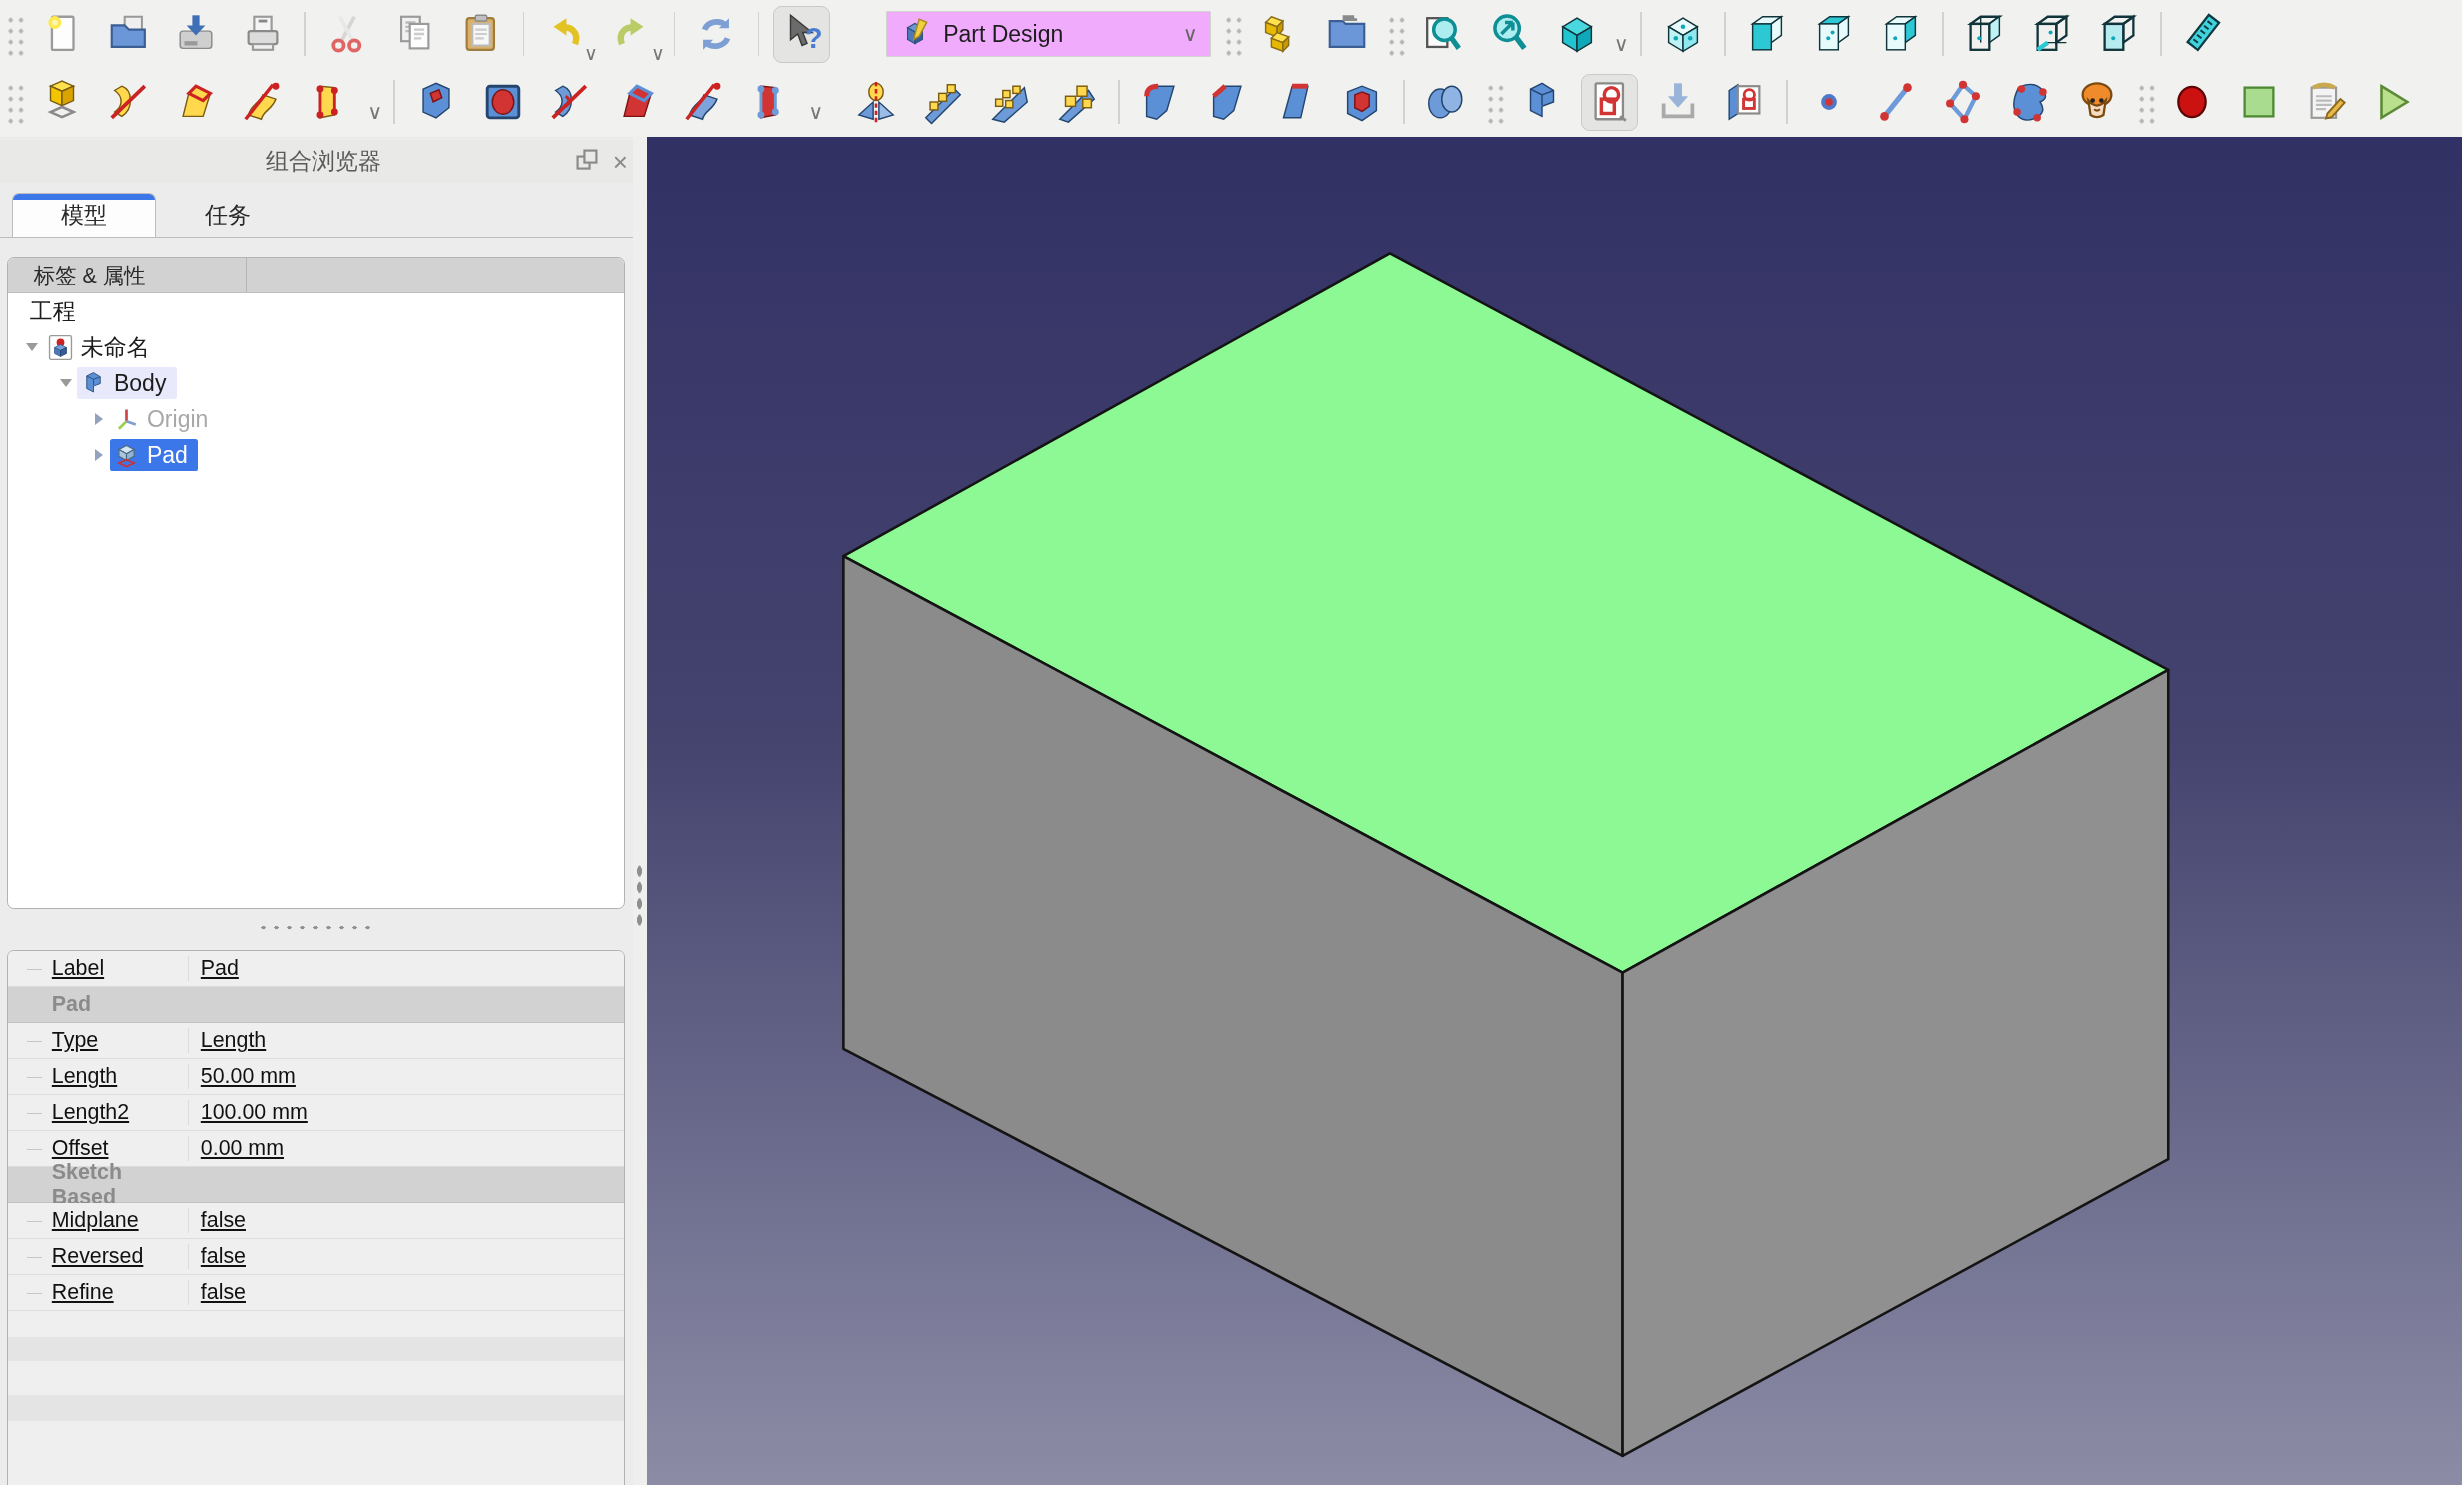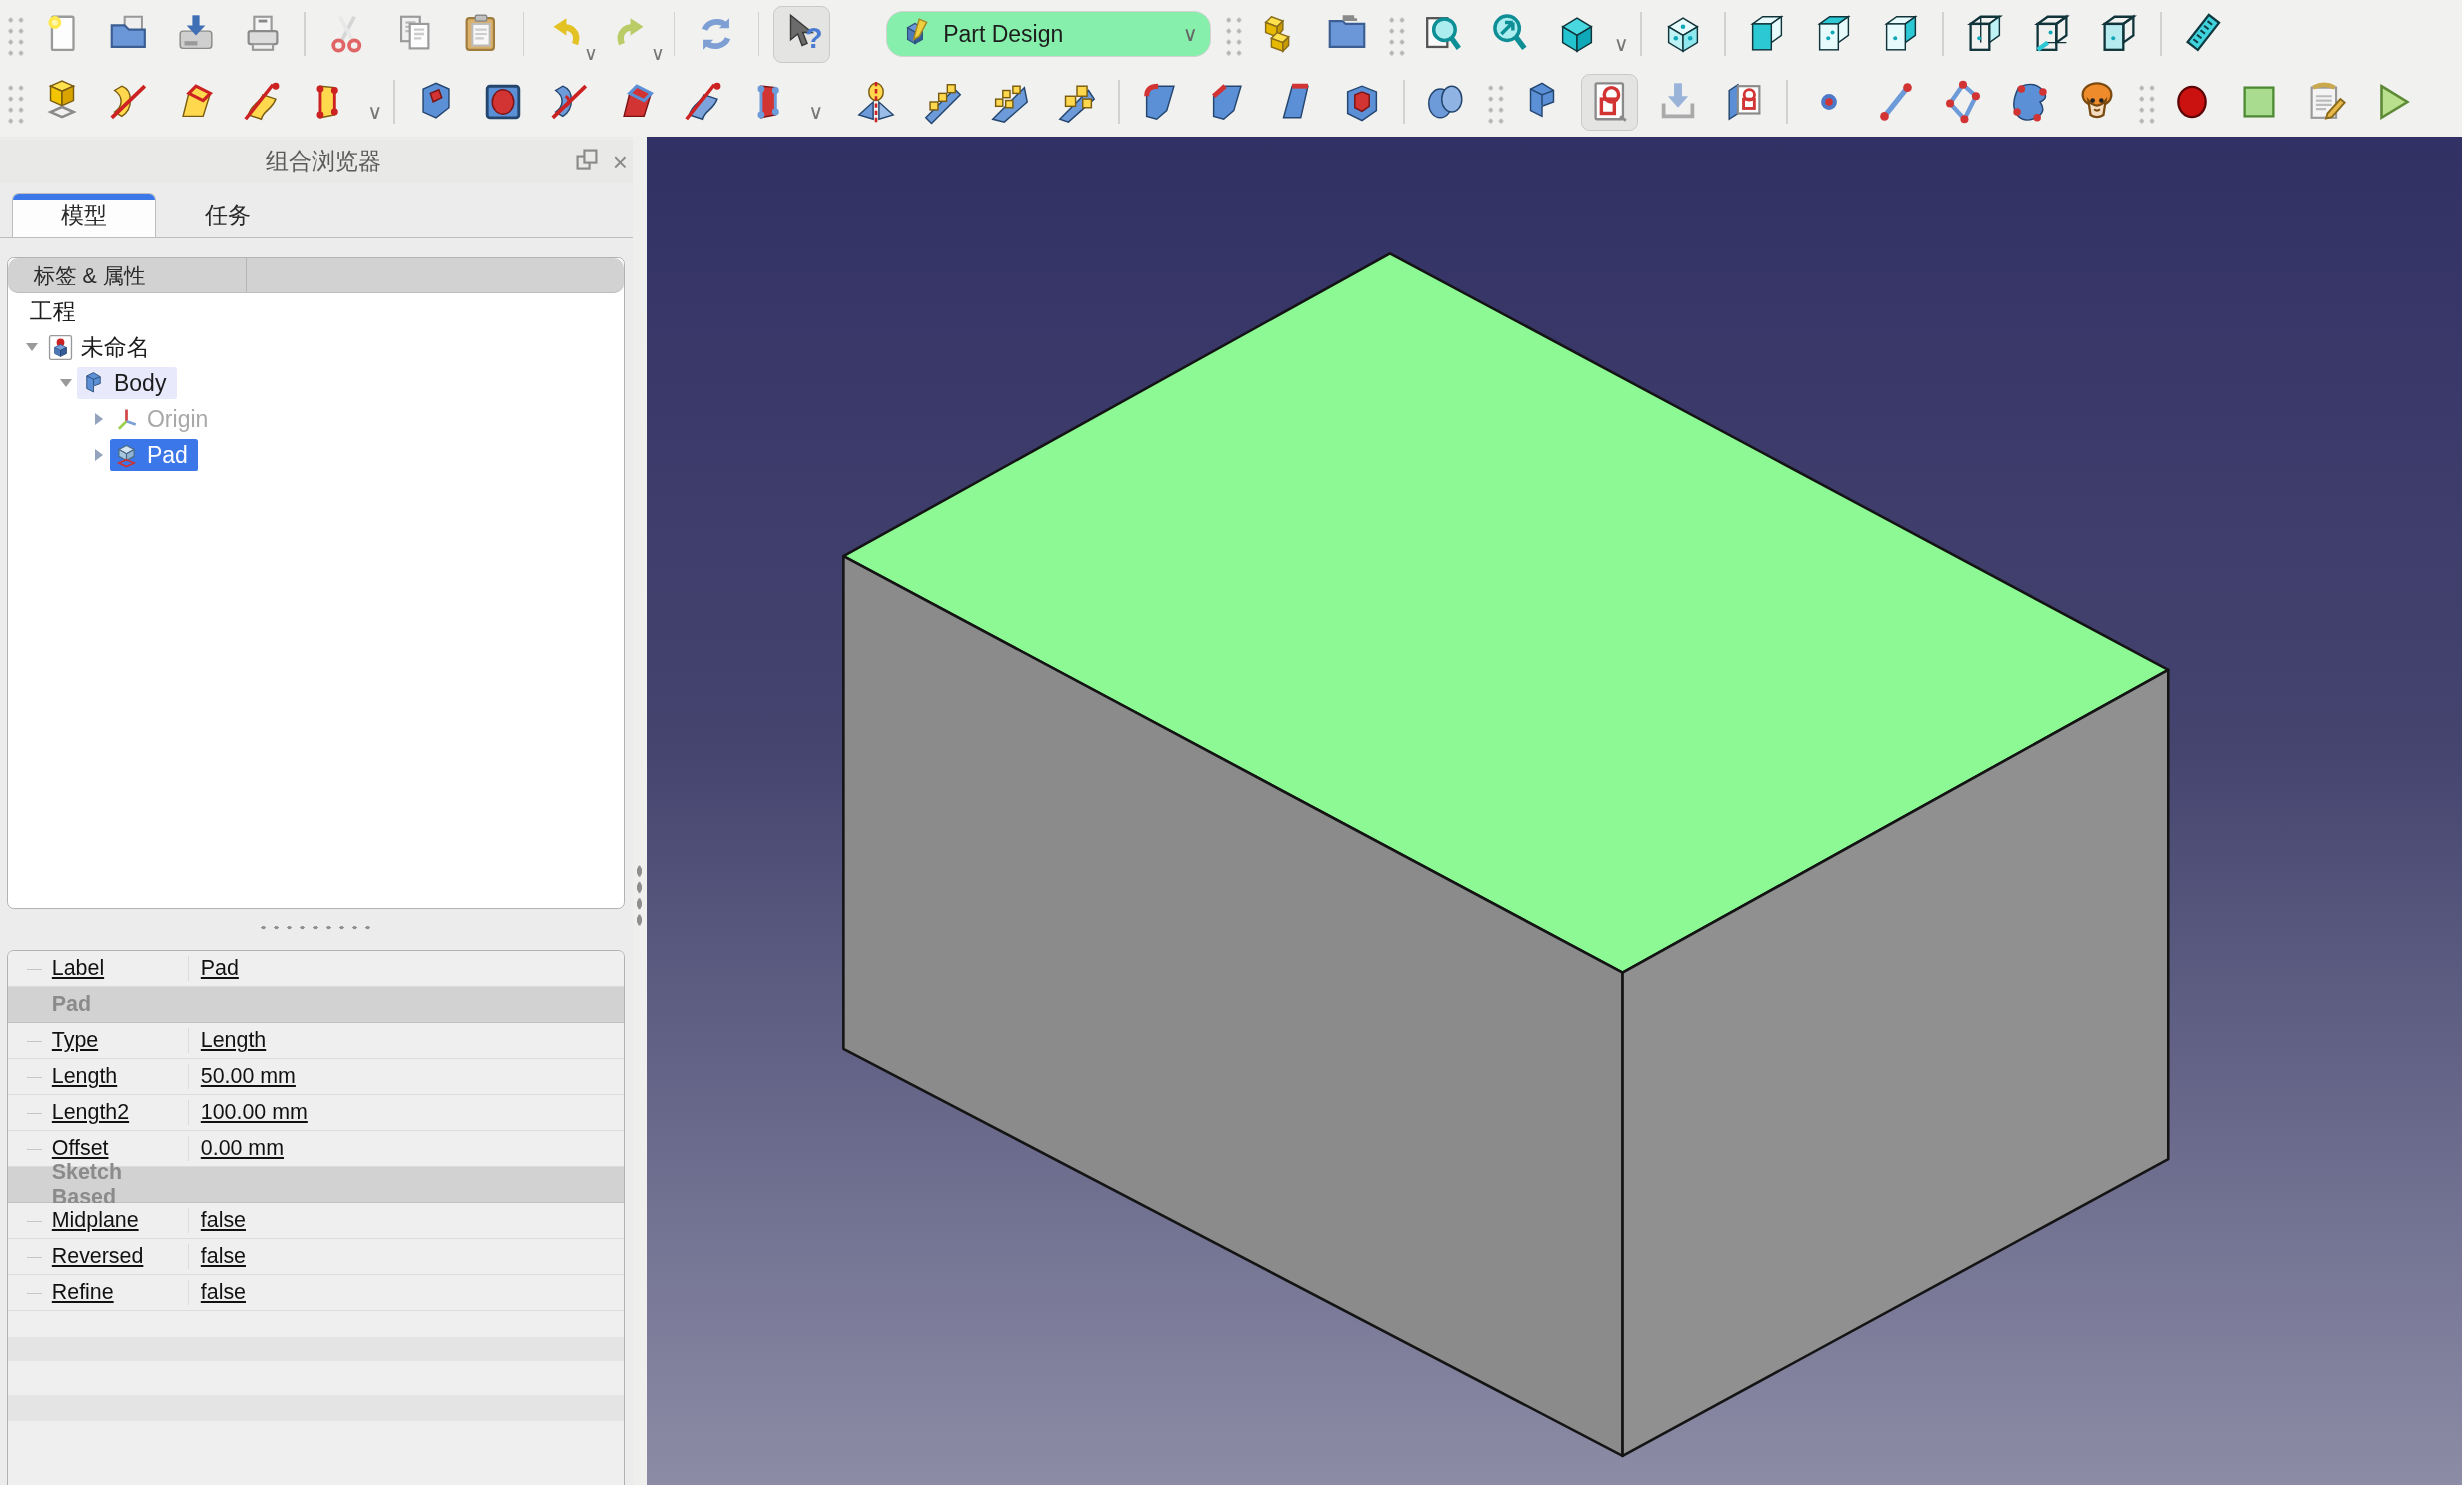--- a/index.html
+++ b/index.html
@@ -9,38 +9,38 @@
   .tbrow{position:absolute;left:0;width:2462px;height:68px;display:flex;align-items:center;background:#f1f1f0;}
   #row1{top:0;} #row2{top:68px;}
   .tbtn{position:relative;width:55px;height:55px;margin:0 6px;display:flex;align-items:center;justify-content:center;border-radius:8.6px;flex:0 0 auto;}
   .tbtn.active{background:#e4e4e3;border:0.9px solid #c9c9c9;}
   .tbtn svg{display:block;}
   .corner-dd{position:absolute;right:-5.1px;bottom:-1.7px;font-size:19px;color:#777;line-height:1;}
   .tb-sep{width:1.7px;height:44px;background:#d2d2d2;margin:0 7.7px;flex:0 0 auto;}
   .tb-grip{width:22px;height:44px;margin:0 3.4px;flex:0 0 auto;
      background-image:radial-gradient(#b4b4b4 1.9px, transparent 2.2px);background-size:10.3px 11px;background-position:2.6px 2.6px;}
   .tb-dd{width:22px;height:55px;display:flex;align-items:flex-end;justify-content:center;color:#777;font-size:20.5px;flex:0 0 auto;padding-bottom:5.1px;box-sizing:border-box;}
-  .combo{width:325px;height:46px;margin:0 6.8px;border-radius:17px;background:#86efac;border:0.9px solid #d3d3d2;
+  .combo{width:325px;height:46px;margin:0 6.8px;border-radius:1px;background:#f0abfc;border:0.9px solid #d3d3d2;
      display:flex;align-items:center;padding:0 12px;box-sizing:border-box;flex:0 0 auto;}
   .combo .lbl{font-size:23px;color:#1c1c1c;margin-left:10.3px;flex:1;}
   .combo .chev{color:#666;font-size:20.5px;}
   
   .panel{position:absolute;left:0;top:137px;width:647px;height:1348px;background:#ececec;}
   .titlebar{position:absolute;left:0;top:3.4px;width:100%;height:43px;background:#e9e9e8;display:flex;align-items:center;}
   .titlebar .t{flex:1;text-align:center;font-size:23px;color:#5a5a5a;}
   .titlebar .btns{position:absolute;right:19px;top:0;height:43px;display:flex;align-items:center;gap:13.7px;}
   .tb-ic{color:#8a8a8a;font-size:26px;line-height:1;}
   .tabs{position:absolute;left:12px;top:56px;height:44px;display:flex;}
   .tabbar-line{position:absolute;left:0;top:100px;width:100%;height:0.9px;background:#bdbdbd;}
   .tab{width:144px;height:44px;display:flex;align-items:center;justify-content:center;font-size:23px;color:#2a2a2a;box-sizing:border-box;position:relative;z-index:2;}
   .tab.active{background:#fdfdfd;border:0.9px solid #bdbdbd;border-bottom:none;border-radius:6.8px 6.8px 0 0;overflow:hidden;}
   .tab.active::before{content:"";position:absolute;left:0;top:0;width:100%;height:6px;background:#3b77e8;}
   
   .treebox{position:absolute;left:6.8px;top:120px;width:618px;height:652px;background:#fff;border:1.3px solid #b2b2b2;border-radius:6.8px;box-sizing:border-box;overflow:hidden;}
-  .gridhead{height:34px;background:#d2d2d2;border-bottom:0.9px solid #bdbdbd;position:relative;display:flex;align-items:center;border-radius:10px;}
+  .gridhead{height:34px;background:#d2d2d2;border-bottom:0.9px solid #bdbdbd;position:relative;display:flex;align-items:center;}
   .gridhead .h1{font-size:21.4px;color:#2a2a2a;padding-left:26px;}
   .gridhead .divline{position:absolute;left:238px;top:0;width:0.9px;height:100%;background:#b5b5b5;}
   .trow{height:36px;display:flex;align-items:center;font-size:23px;color:#1c1c1c;}
   .exp{width:22px;height:22px;display:flex;align-items:center;justify-content:center;flex:0 0 auto;}
   .tri-down{width:0;height:0;border-left:6.8px solid transparent;border-right:6.8px solid transparent;border-top:8.6px solid #9a9a9a;}
   .tri-right{width:0;height:0;border-top:6.8px solid transparent;border-bottom:6.8px solid transparent;border-left:8.6px solid #93a2bd;}
   .chip{display:flex;align-items:center;gap:6.8px;padding:2.6px 10.3px 2.6px 3.4px;border-radius:2.6px;}
   .chip.state-active{background:#e9e9fc;}
   .chip.state-selected{background:#3b77e8;color:#fff;}
   .muted{color:#a8a8a8;}

